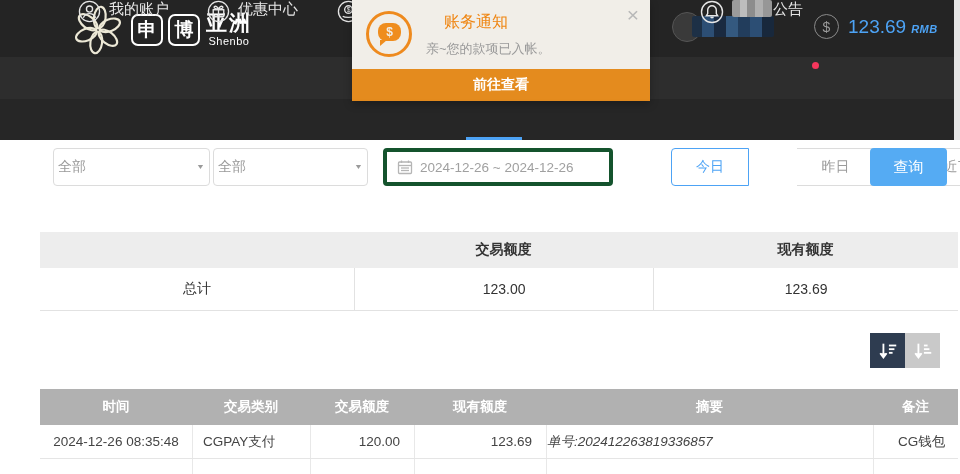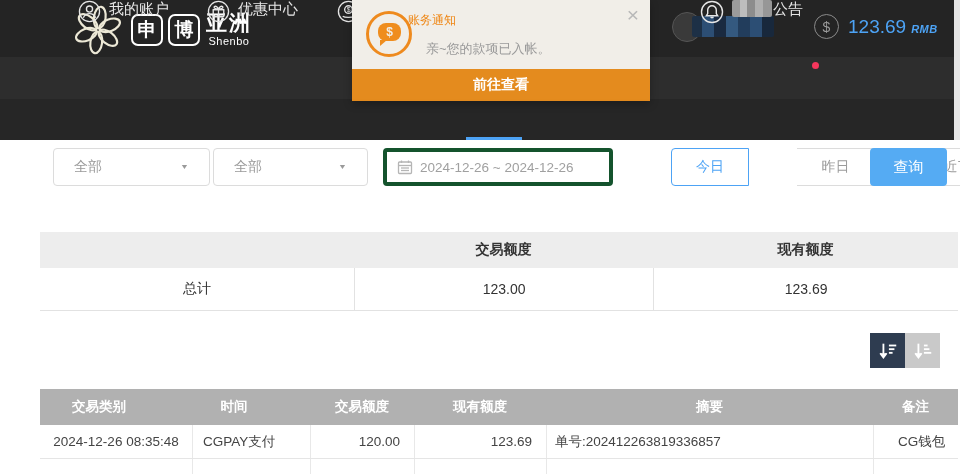--- a/index.html
+++ b/index.html
@@ -42,21 +42,21 @@
               background:linear-gradient(90deg,#9b9b9b 0 8px,#bdbdbd 8px 15px,#8d8d8d 15px 23px,#b0b0b0 23px 31px,#979797 31px 40px); }
   .red-dot { position:absolute; left:812px; top:62px; width:7px; height:7px; border-radius:50%; background:#f5365c; }
 
   
   .tab { position:absolute; top:0; height:41px; line-height:38px; font-size:15px; color:#8f8f8f; cursor:pointer; }
   .tab.active { color:#fff; }
   .tab-underline { position:absolute; left:466px; top:137px; width:56px; height:3px; background:#4da3f5; }
 
   
   .select-box { position:absolute; height:38px; border:1px solid #dcdcdc; border-radius:4px; background:#fff;
-                display:flex; align-items:center; padding:0 20px; font-size:14px; color:#999; cursor:pointer; }
+                display:flex; align-items:center; padding:0 4px; font-size:14px; color:#999; cursor:pointer; }
   .select-box .caret { margin-left:auto; font-size:9px; color:#9a9a9a; transform:scaleY(0.8); }
   .date-box { position:absolute; left:383px; top:148px; width:230px; height:38px; border:4px solid #14532d;
               border-radius:4px; display:flex; align-items:center; padding:0 10px; font-size:13.5px; color:#a0a0a0; cursor:pointer; }
   .date-box svg { margin-right:7px; flex:none; }
   .quick-group { position:absolute; left:623px; top:148px; height:38px; display:flex; }
   .quick-btn { width:78px; height:38px; border:1px solid #dcdcdc; border-left-width:0; background:#fff;
                font-size:14px; color:#9b9b9b; cursor:pointer; font-family:inherit;margin-left:48px; }
   .quick-btn:first-child { border-left-width:1px; border-radius:4px 0 0 4px; }
   .quick-btn:last-child { border-radius:0 4px 4px 0; }
   .quick-btn.active { border:1px solid #4da3f5; color:#4da3f5; }
@@ -83,34 +83,34 @@
   .records .hrow { display:flex; height:36px; background:#b1b1b1; color:#fff; font-weight:bold; }
   .records .row  { display:flex; height:34px; background:#fff; border-bottom:1px solid #e5e5e5; color:#444; }
   .records .row.partial { height:15px; border-bottom:none; }
   .records .cell { display:flex; align-items:center; justify-content:center; }
   .rc1 { width:16.56%; } .rc2 { width:12.85%; } .rc3 { width:11.33%; }
   .rc4 { width:14.38%; } .rc5 { width:35.62%; } .rc6 { width:9.26%; }
   .records .row .cell { border-left:1px solid #e8e8e8; }
   .records .row .cell:first-child { border-left:none; }
   .records .row .rc2 { justify-content:flex-start; padding-left:10px; }
   .records .row .rc3, .records .row .rc4 { justify-content:flex-end; padding-right:14px; }
-  .records .row .rc5 { justify-content:flex-start; padding-left:8px; }
+  .records .row .rc5 { justify-content:flex-start; padding-left:0;font-style:italic; }
   .records .row .rc6 { justify-content:flex-start; padding-left:24px; }
 
   
   .popup { position:absolute; left:352px; top:0; width:298px; height:101px; z-index:10;
            box-shadow:0 3px 8px rgba(0,0,0,0.25); }
   .popup-body { position:relative; width:100%; height:69px; background:#f1eee8; }
   .popup-icon { position:absolute; left:14px; top:11px; width:46px; height:46px; border:3px solid #ee8a1e;
                 border-radius:50%; }
   .bubble { position:absolute; left:9px; top:9px; width:23px; height:18px; background:#ef8d1e; border-radius:8px;
             display:flex; align-items:center; justify-content:center; color:#f1eee8; font-size:12px; font-weight:bold; }
   .bubble:after { content:""; position:absolute; left:2px; bottom:-5px; width:0; height:0;
                   border-left:7px solid #ef8d1e; border-bottom:6px solid transparent; }
-  .popup-title { position:absolute; left:56px; top:12px; color:#ef8511; font-size:12px; }
+  .popup-title { position:absolute; left:92px; top:12px; color:#ef8511; font-size:16px; }
   .popup-msg { position:absolute; left:74px; top:40px; color:#9a9a9a; font-size:13px; }
   .popup-close { position:absolute; right:11px; top:4px; color:#b8b8b8; font-size:21px; cursor:pointer; line-height:1; }
   .popup-footer { position:absolute; left:0; top:69px; width:100%; height:32px; background:rgba(242,146,29,0.93);
                   display:flex; align-items:center; justify-content:center; cursor:pointer; }
   .popup-footer span { color:#fff; font-size:14px; font-weight:bold; }
 </style>
 </head>
 <body>
 
 <div class="page">
@@ -264,22 +264,22 @@
           <path d="M3.5 14.5 7 19l3.5-4.5" fill="#fff"></path>
         <line x1="13" y1="6" x2="17" y2="6"></line>
           <line x1="13" y1="10" x2="19" y2="10"></line>
           <line x1="13" y1="14" x2="21" y2="14"></line>
       </svg>
     </button>
   </div>
 
   <div class="records">
     <div class="hrow">
+      <div class="cell rc1">时间</div>
       <div class="cell rc2">交易类别</div>
-      <div class="cell rc1">时间</div>
       <div class="cell rc3">交易额度</div>
       <div class="cell rc4">现有额度</div>
       <div class="cell rc5">摘要</div>
       <div class="cell rc6">备注</div>
     </div>
     <div class="row">
       <div class="cell rc1">2024-12-26 08:35:48</div>
       <div class="cell rc2">CGPAY支付</div>
       <div class="cell rc3">120.00</div>
       <div class="cell rc4">123.69</div>

